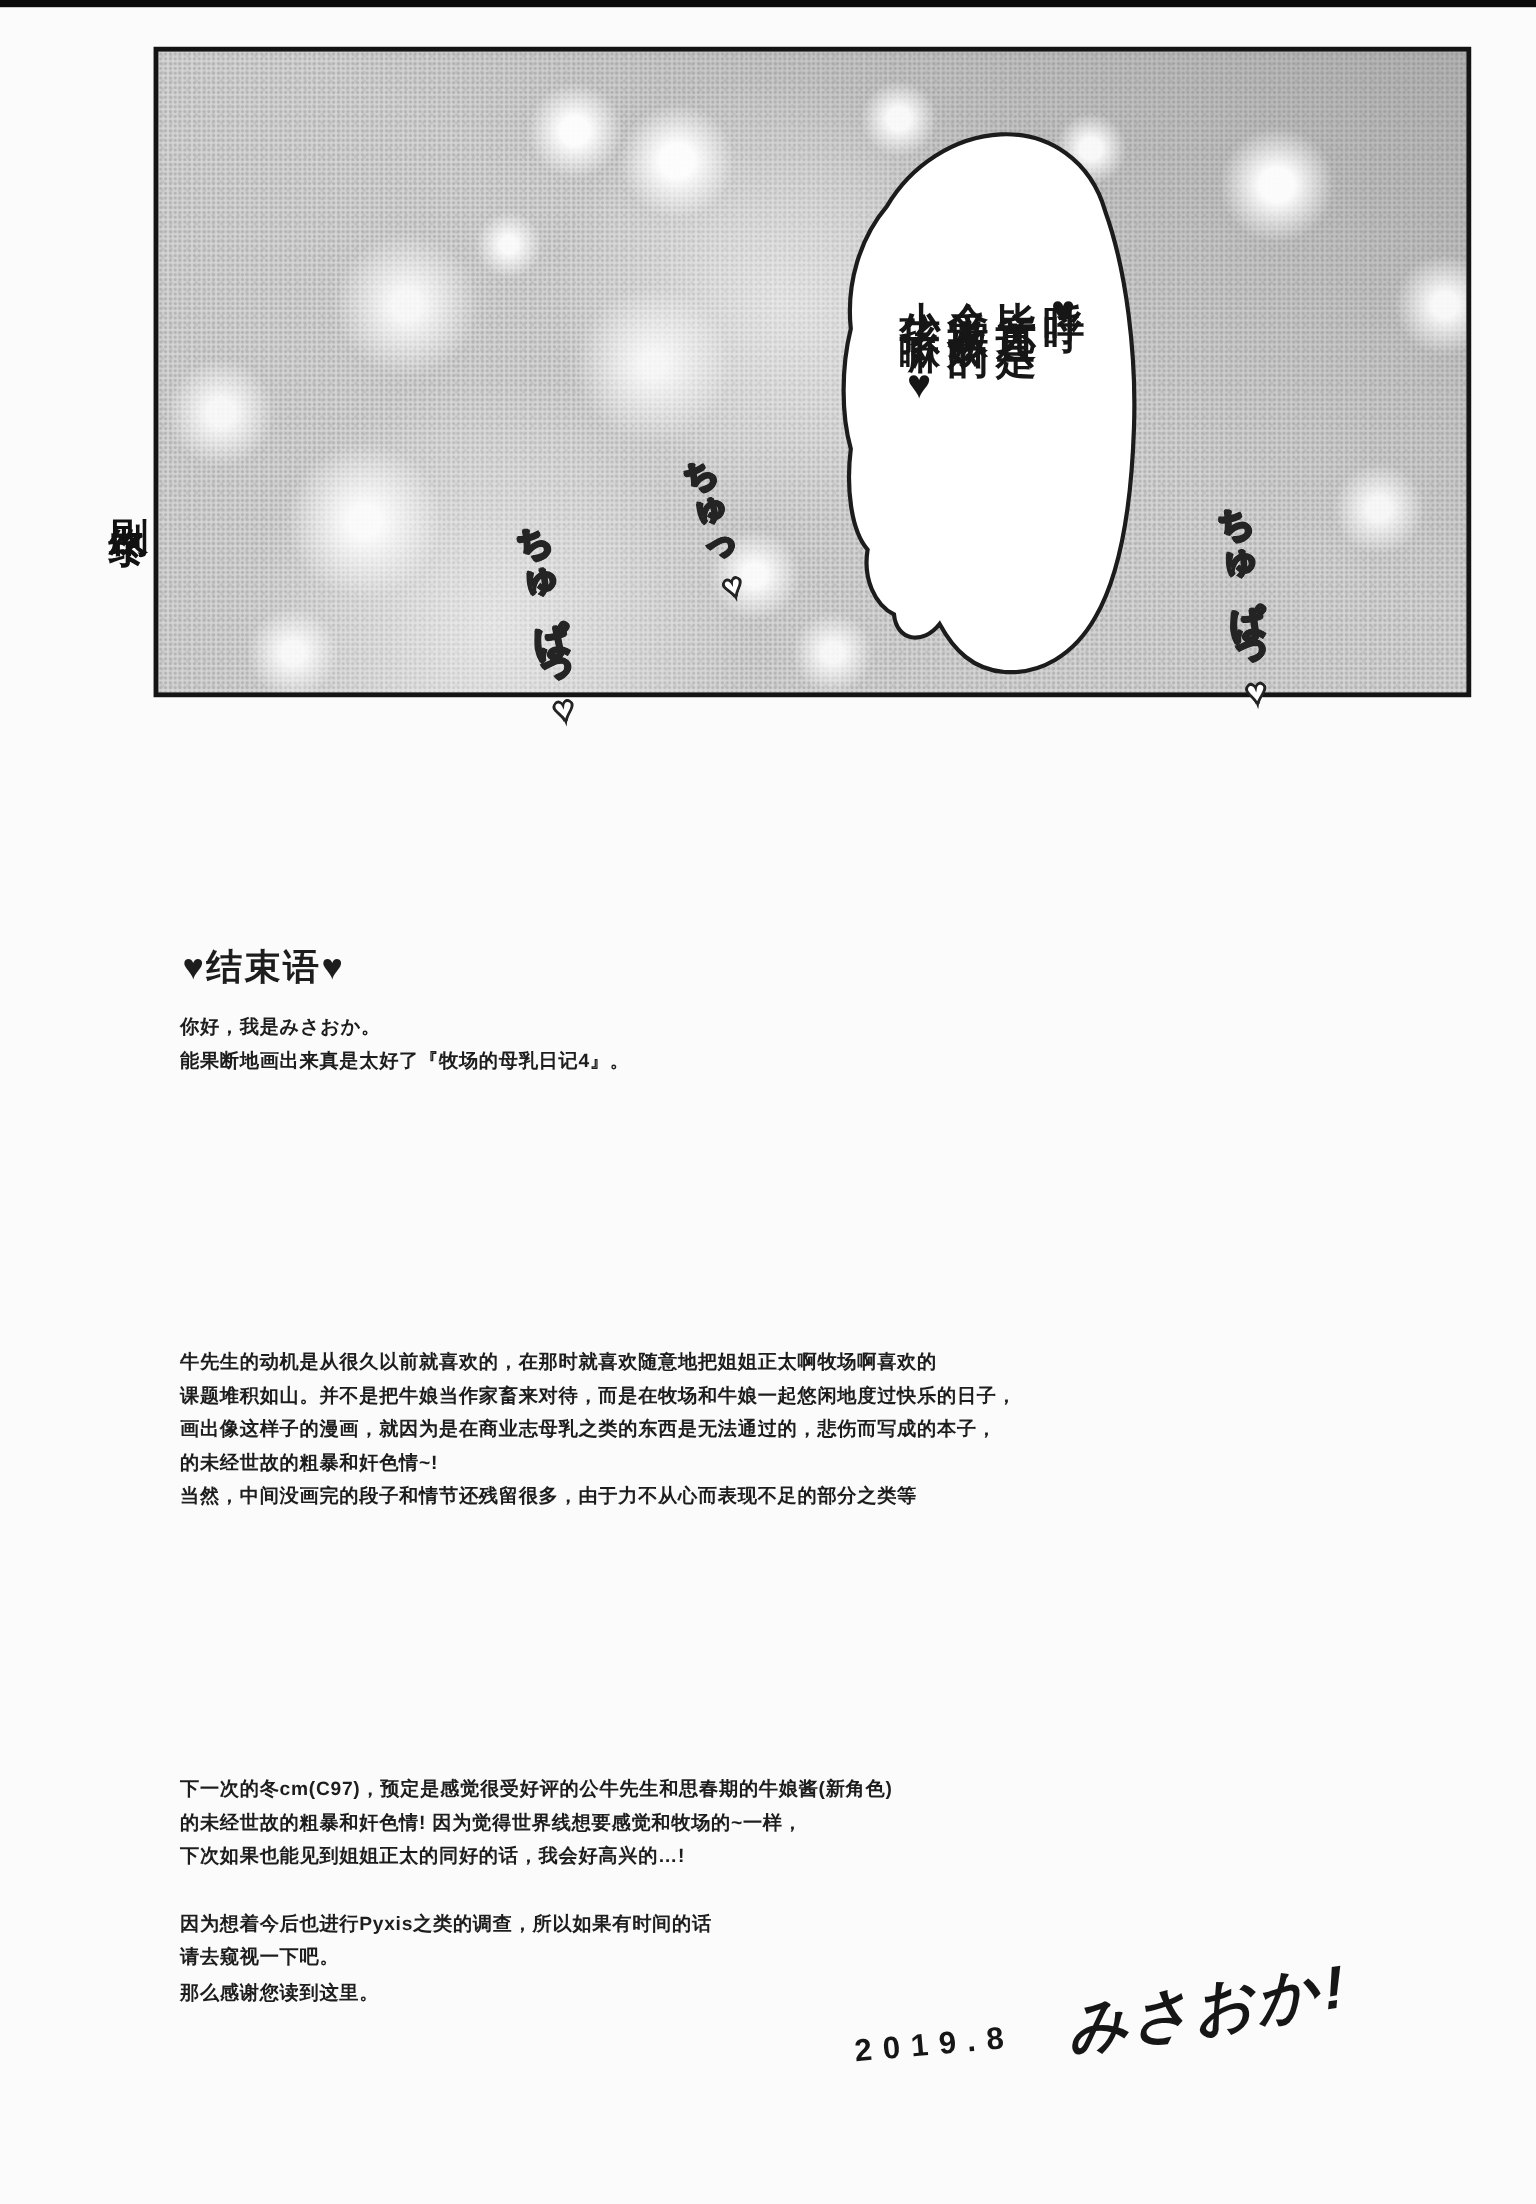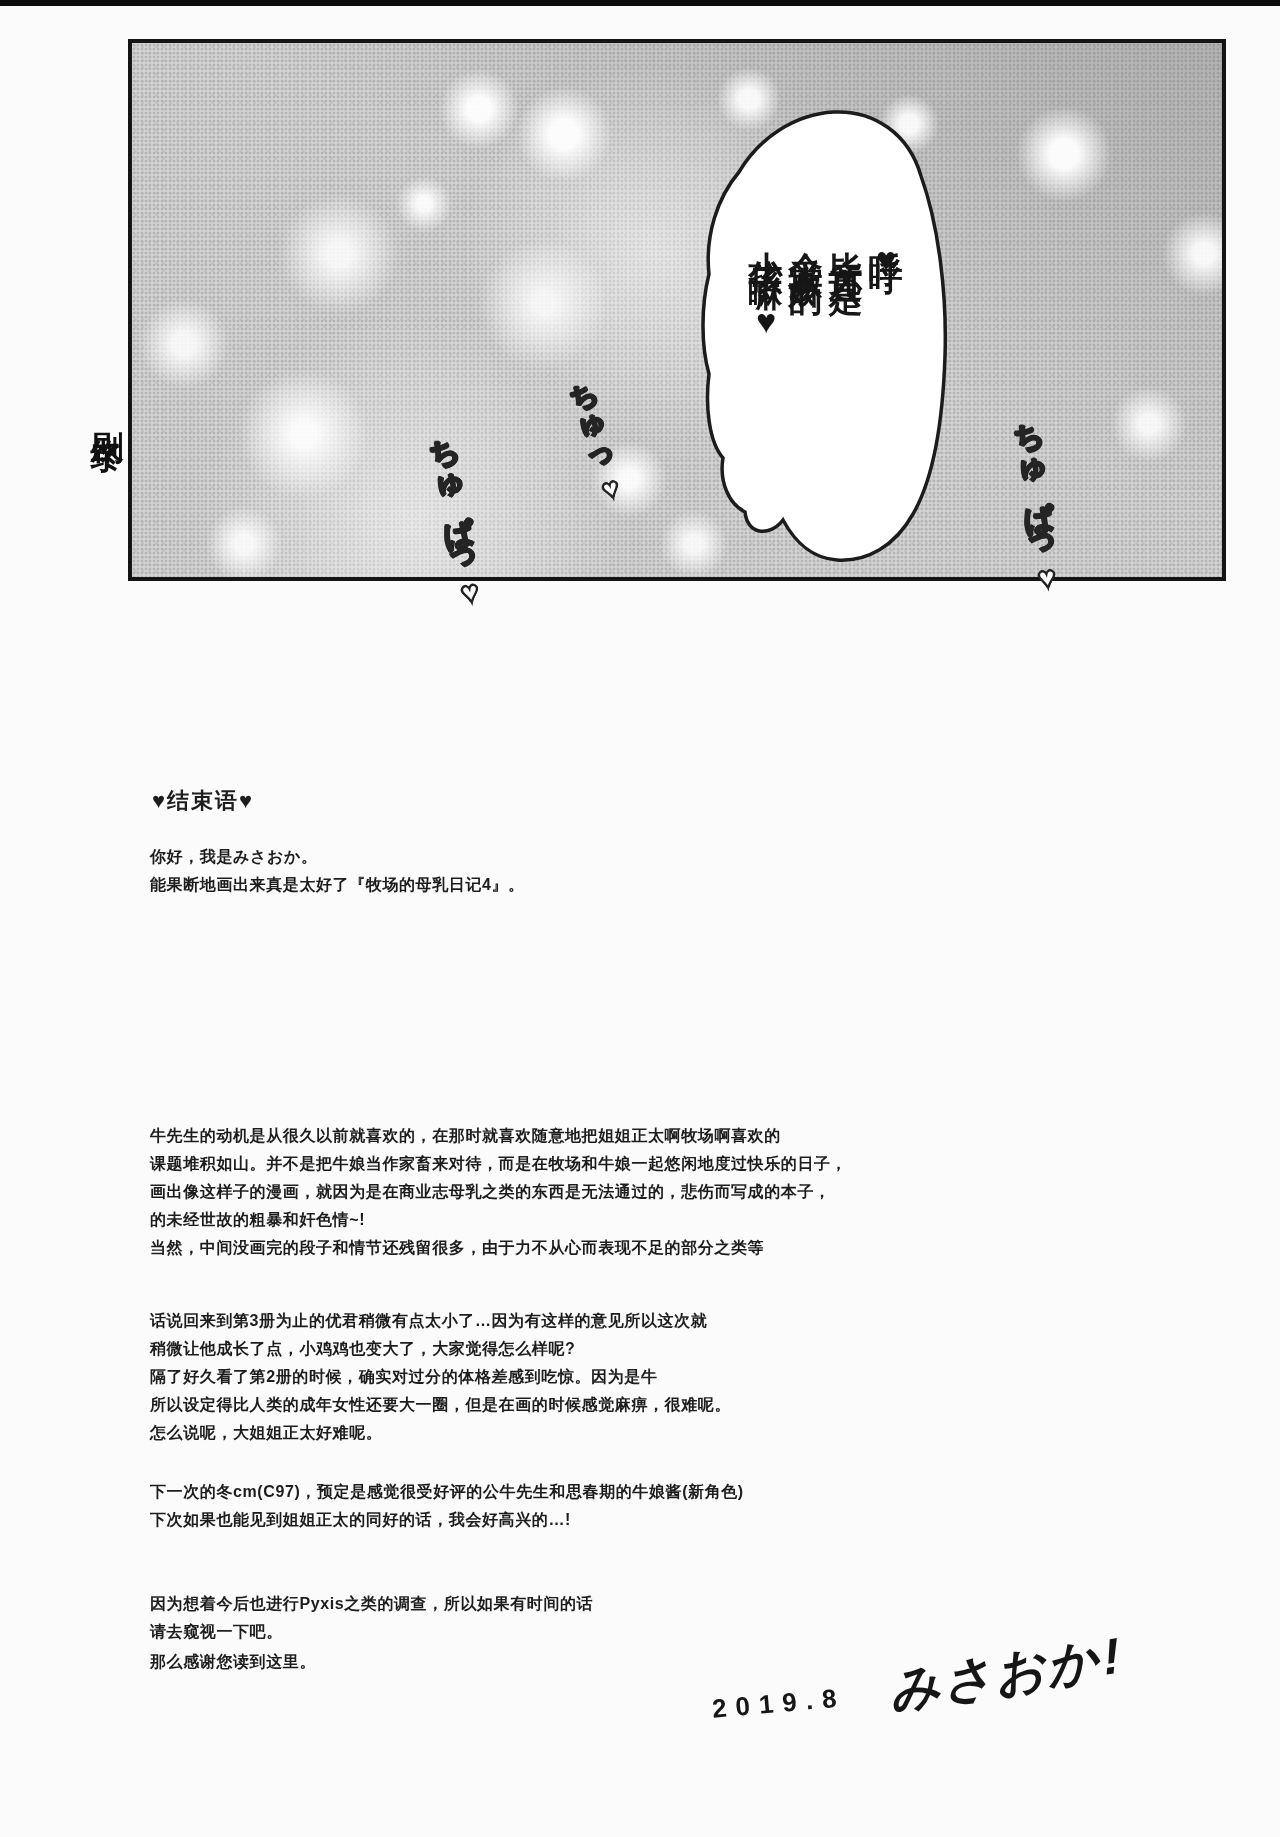--- a/index.html
+++ b/index.html
@@ -58,21 +58,21 @@
   .sfx-1{left:556px; top:366px; font-size:28px; transform:rotate(-16deg);}
   .sfx-2{left:418px; top:420px; font-size:30px; transform:rotate(-10deg);}
   .sfx-3{left:1004px; top:404px; font-size:30px; transform:rotate(-7deg);}
   
   .end-mark{
     position:absolute; left:84px; top:406px; z-index:2;
     writing-mode:vertical-rl; text-orientation:upright;
     font-size:33px; font-weight:bold; letter-spacing:7px; color:#111;
   }
   
-  .afterword-title{position:absolute; left:152px; top:786px; font-size:22px; font-weight:bold; letter-spacing:2px;}
+  .afterword-title{position:absolute; left:152px; top:786px; font-size:30px; font-weight:bold; letter-spacing:2px;}
   .para{position:absolute; left:150px; font-size:16px; line-height:28px; font-weight:bold; letter-spacing:0.6px; white-space:nowrap;}
   .p1{top:843px;} .p2{top:932px;} .p3{top:1122px;} .p4{top:1307px;}
   .p5{top:1478px;} .p6{top:1590px;} .p7{top:1648px;}
   .date{
     position:absolute; left:712px; top:1688px; font-size:26px; font-weight:bold;
     letter-spacing:9px; transform:rotate(-5deg); color:#161616;
   }
   .signature{
     position:absolute; left:892px; top:1640px; font-size:50px; font-weight:bold;
     transform:rotate(-9deg) skewX(-14deg); letter-spacing:2px; color:#161616;
@@ -125,30 +125,24 @@
 
 
   <div class="para p3">
     <div class="line">牛先生的动机是从很久以前就喜欢的，在那时就喜欢随意地把姐姐正太啊牧场啊喜欢的</div>
     <div class="line">课题堆积如山。并不是把牛娘当作家畜来对待，而是在牧场和牛娘一起悠闲地度过快乐的日子，</div>
     <div class="line">画出像这样子的漫画，就因为是在商业志母乳之类的东西是无法通过的，悲伤而写成的本子，</div>
     <div class="line">的未经世故的粗暴和奸色情~!</div>
     <div class="line">当然，中间没画完的段子和情节还残留很多，由于力不从心而表现不足的部分之类等</div>
   </div>
 
-  <div class="para p4">
-    <div class="line">话说回来到第3册为止的优君稍微有点太小了…因为有这样的意见所以这次就</div>
-    <div class="line">稍微让他成长了点，小鸡鸡也变大了，大家觉得怎么样呢?</div>
-    <div class="line">隔了好久看了第2册的时候，确实对过分的体格差感到吃惊。因为是牛</div>
-    <div class="line">所以设定得比人类的成年女性还要大一圈，但是在画的时候感觉麻痹，很难呢。</div>
-    <div class="line">怎么说呢，大姐姐正太好难呢。</div>
-  </div>
 
   <div class="para p5">
     <div class="line">下一次的冬cm(C97)，预定是感觉很受好评的公牛先生和思春期的牛娘酱(新角色)</div>
+    <div class="line">的未经世故的粗暴和奸色情! 因为觉得世界线想要感觉和牧场的~一样，</div>
     <div class="line">下次如果也能见到姐姐正太的同好的话，我会好高兴的…!</div>
   </div>
 
   <div class="para p6">
     <div class="line">因为想着今后也进行Pyxis之类的调查，所以如果有时间的话</div>
     <div class="line">请去窥视一下吧。</div>
   </div>
 
   <div class="para p7">
     <div class="line">那么感谢您读到这里。</div>

